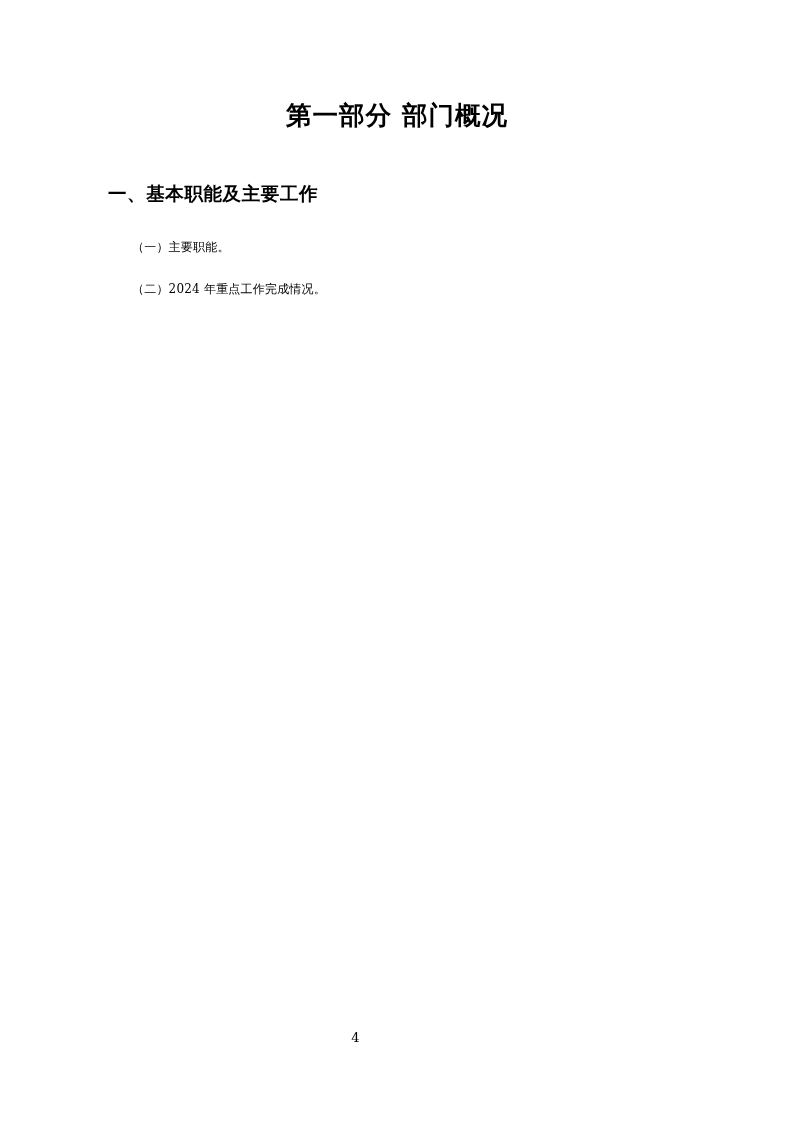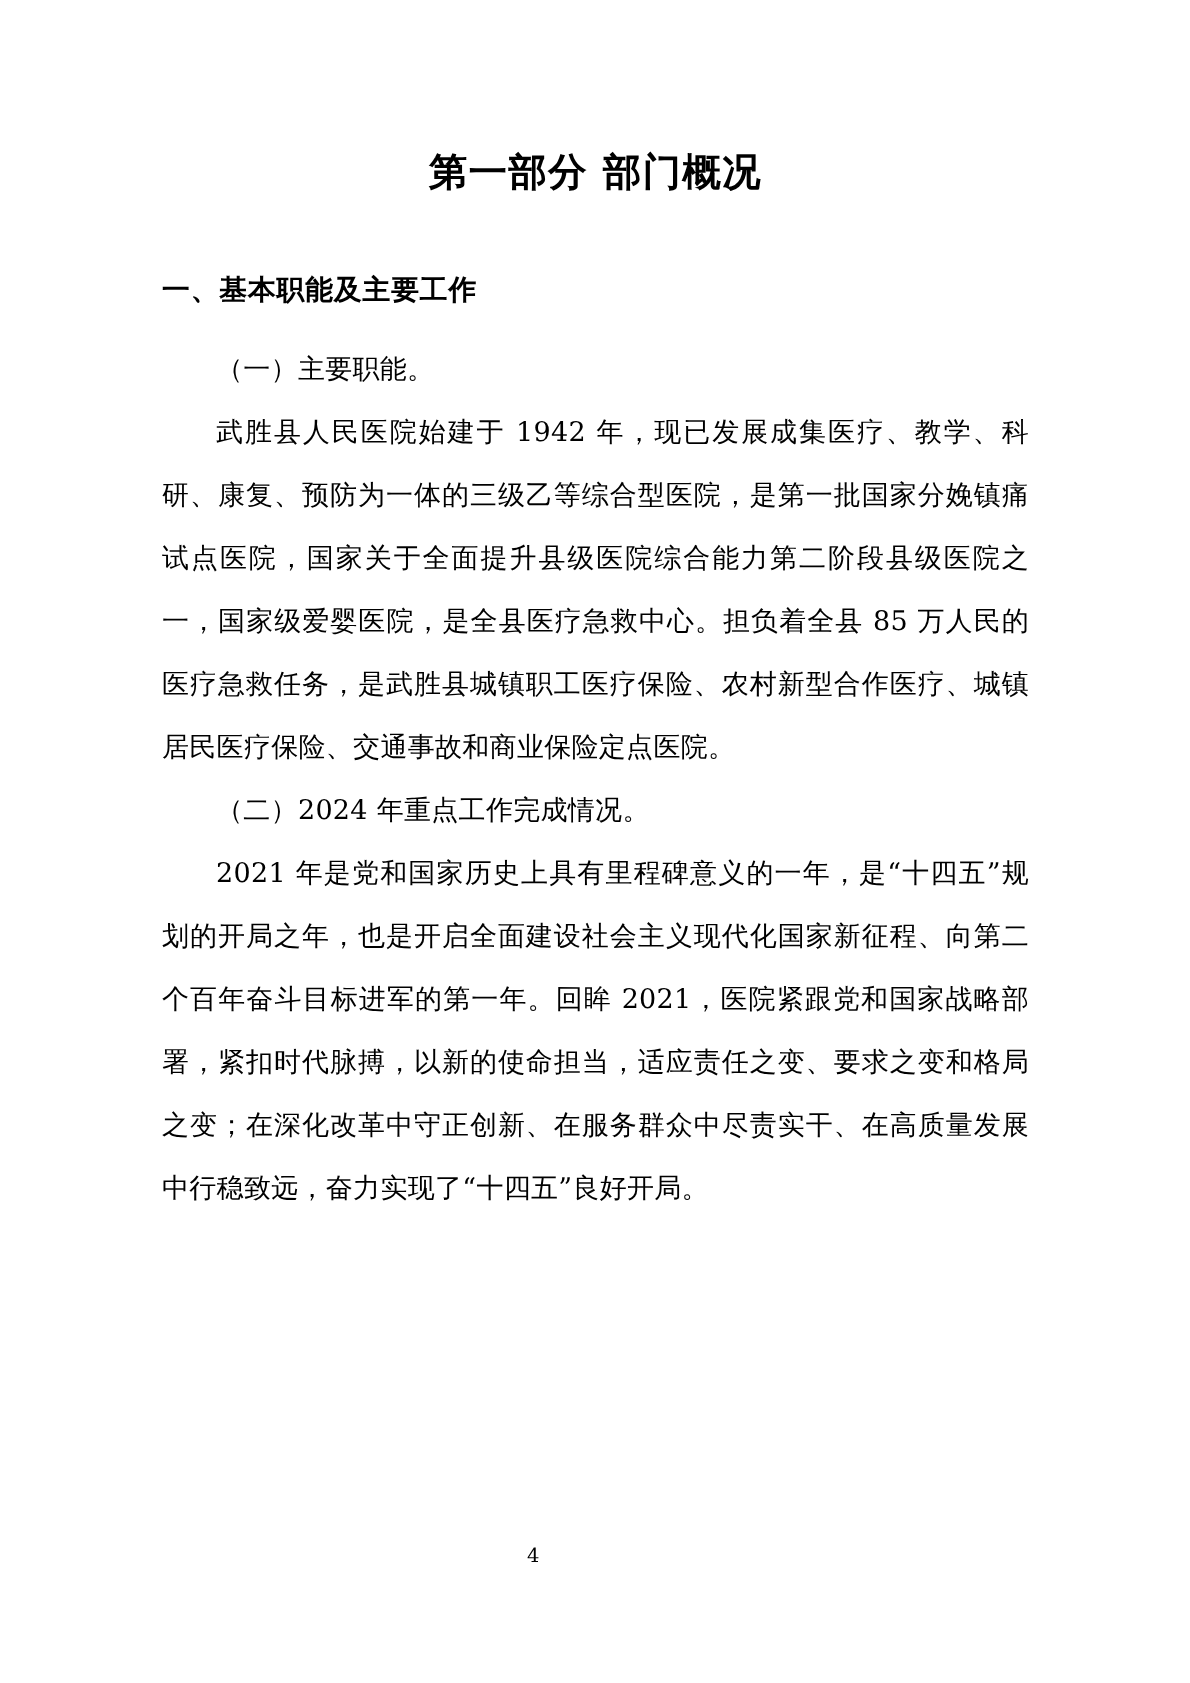--- a/index.html
+++ b/index.html
@@ -38,21 +38,21 @@
   .heading-1 {
     font-family: Liberation Serif, serif;
     font-weight: bold;
     font-size: 18.5px;
     letter-spacing: 0.6px;
     margin-top: 47px;
     margin-bottom: 0;
     line-height: 1.5;
   }
   p.para {
-    font-size: 18px;
+    font-size: 12px;
     line-height: 42px;
     margin: 0;
     text-align: justify;
     text-justify: inter-ideograph;
     letter-spacing: 0.2px;
   }
   p.first {
     margin-top: 18px;
   }
   .indent2 {
@@ -73,23 +73,21 @@
 
 <div class="page">
   <div class="content">
 
     <h1 class="doc-title">第一部分  部门概况</h1>
 
     <h2 class="heading-1">一、基本职能及主要工作</h2>
 
     <p class="para first indent2">（一）主要职能。</p>
 
-    <p class="para indent2">武胜县人民医院始建于 1942 年，现已发展成集医疗、教学、科研、康复、预防为一体的三级乙等综合型医院，是第一批国家分娩镇痛试点医院，国家关于全面提升县级医院综合能力第二阶段县级医院之一，国家级爱婴医院，是全县医疗急救中心。担负着全县 85 万人民的医疗急救任务，是武胜县城镇职工医疗保险、农村新型合作医疗、城镇居民医疗保险、交通事故和商业保险定点医院。</p>
 
     <p class="para indent2">（二）2024 年重点工作完成情况。</p>
 
-    <p class="para indent2">2021 年是党和国家历史上具有里程碑意义的一年，是“十四五”规划的开局之年，也是开启全面建设社会主义现代化国家新征程、向第二个百年奋斗目标进军的第一年。回眸 2021，医院紧跟党和国家战略部署，紧扣时代脉搏，以新的使命担当，适应责任之变、要求之变和格局之变；在深化改革中守正创新、在服务群众中尽责实干、在高质量发展中行稳致远，奋力实现了“十四五”良好开局。</p>
 
 
   </div>
 
   <div class="page-number">4</div>
 </div>
 
 </body></html>

